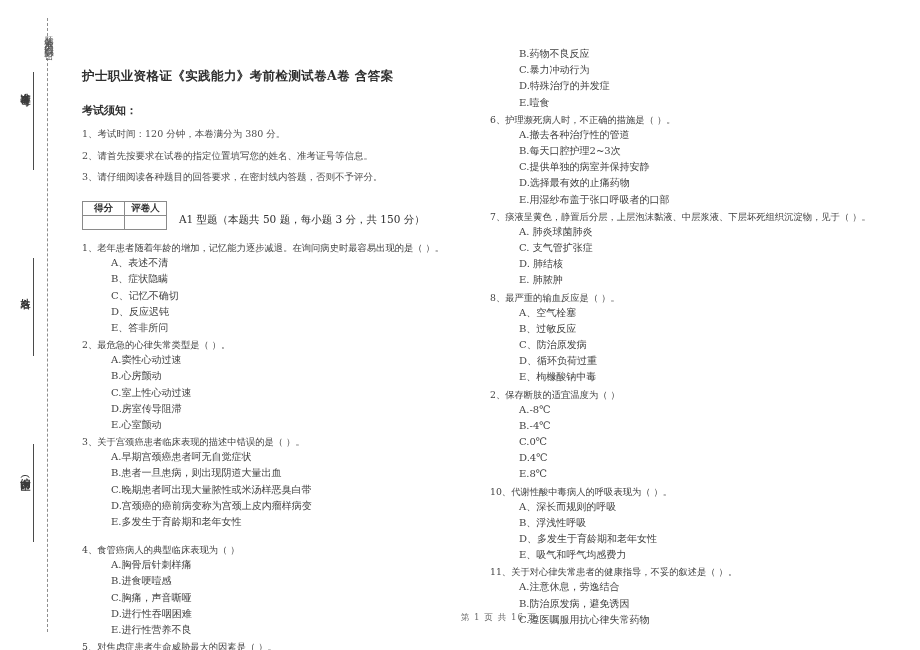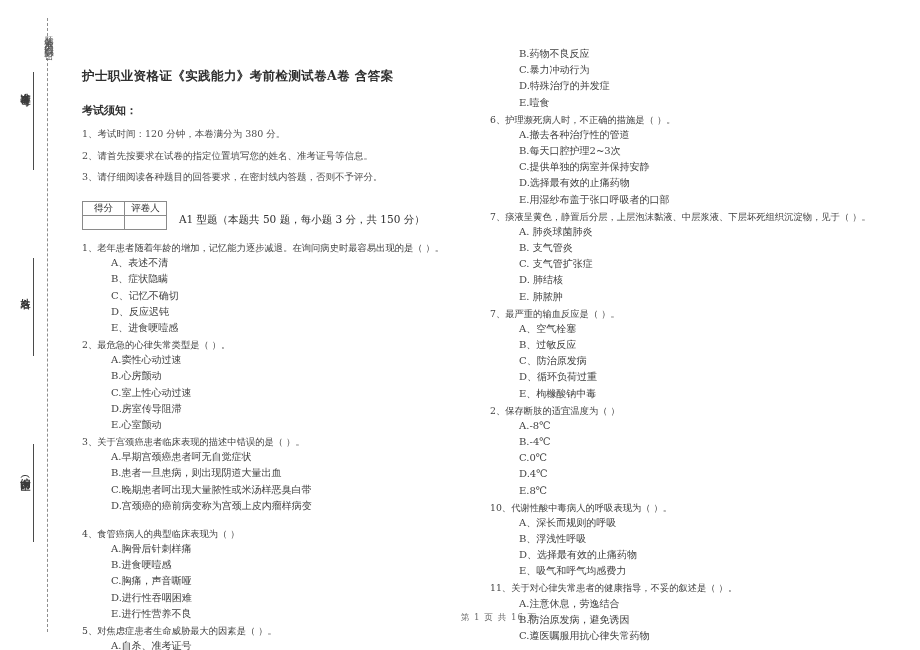--- a/index.html
+++ b/index.html
@@ -113,21 +113,21 @@
   }
   table.score-table td {
     border: 1px solid #8a8a8a;
     width: 37px;
     height: 13px;
     text-align: center;
     padding: 0 2px;
     color: #3a3a3a;
   }
   table.score-table td.hdr {
-    font-weight: normal;
+    font-weight: bold;
     color: #2f2f2f;
   }
   .section-title {
     font-size: 10.5px;
     font-weight: normal;
     color: #2f2f2f;
     margin-left: 12px;
     margin-top: 12px;
     white-space: nowrap;
   }
@@ -213,21 +213,21 @@
       <div class="section-title">A1 型题（本题共 50 题，每小题 3 分，共 150 分）</div>
     </div>
 
     <div class="q">
       <div class="q-stem">1、老年患者随着年龄的增加，记忆能力逐步减退。在询问病史时最容易出现的是（    ）。</div>
       <ul class="q-opts">
         <li>A、表述不清</li>
         <li>B、症状隐瞒</li>
         <li>C、记忆不确切</li>
         <li>D、反应迟钝</li>
-        <li>E、进食哽噎感</li>
+        <li>E、答非所问</li>
       </ul>
     </div>
 
     <div class="q">
       <div class="q-stem">2、最危急的心律失常类型是（    ）。</div>
       <ul class="q-opts">
         <li>A.窦性心动过速</li>
         <li>B.心房颤动</li>
         <li>C.室上性心动过速</li>
         <li>D.房室传导阻滞</li>
@@ -235,20 +235,21 @@
       </ul>
     </div>
 
     <div class="q">
       <div class="q-stem">3、关于宫颈癌患者临床表现的描述中错误的是（    ）。</div>
       <ul class="q-opts">
         <li>A.早期宫颈癌患者呵无自觉症状</li>
         <li>B.患者一旦患病，则出现阴道大量出血</li>
         <li>C.晚期患者呵出现大量脓性或米汤样恶臭白带</li>
         <li>D.宫颈癌的癌前病变称为宫颈上皮内瘤样病变</li>
+        <li>E.多发生于育龄期和老年女性</li>
       </ul>
     </div>
 
     <div class="spacer-gap"></div>
 
     <div class="q">
       <div class="q-stem">4、食管癌病人的典型临床表现为（    ）</div>
       <ul class="q-opts">
         <li>A.胸骨后针刺样痛</li>
         <li>B.进食哽噎感</li>
@@ -288,29 +289,28 @@
         <li>C.提供单独的病室并保持安静</li>
         <li>D.选择最有效的止痛药物</li>
         <li>E.用湿纱布盖于张口呼吸者的口部</li>
       </ul>
     </div>
 
     <div class="q">
       <div class="q-stem">7、痰液呈黄色，静置后分层，上层泡沫黏液、中层浆液、下层坏死组织沉淀物，见于（    ）。</div>
       <ul class="q-opts">
         <li>A. 肺炎球菌肺炎</li>
-        <li>B. 支气管炎</li>
         <li>C. 支气管扩张症</li>
         <li>D. 肺结核</li>
         <li>E. 肺脓肿</li>
       </ul>
     </div>
 
     <div class="q">
-      <div class="q-stem">7、最严重的输血反应是（    ）。</div>
+      <div class="q-stem">8、最严重的输血反应是（    ）。</div>
       <ul class="q-opts">
         <li>A、空气栓塞</li>
         <li>B、过敏反应</li>
         <li>C、防治原发病</li>
         <li>D、循环负荷过重</li>
         <li>E、枸橼酸钠中毒</li>
       </ul>
     </div>
 
     <div class="q">
@@ -322,21 +322,21 @@
         <li>D.4℃</li>
         <li>E.8℃</li>
       </ul>
     </div>
 
     <div class="q">
       <div class="q-stem">10、代谢性酸中毒病人的呼吸表现为（    ）。</div>
       <ul class="q-opts">
         <li>A、深长而规则的呼吸</li>
         <li>B、浮浅性呼吸</li>
-        <li>D、选择最有效的止痛药物</li>
+        <li>D、多发生于育龄期和老年女性</li>
         <li>E、吸气和呼气均感费力</li>
       </ul>
     </div>
 
     <div class="q">
       <div class="q-stem">11、关于对心律失常患者的健康指导，不妥的叙述是（    ）。</div>
       <ul class="q-opts">
         <li>A.注意休息，劳逸结合</li>
         <li>B.防治原发病，避免诱因</li>
         <li>C.遵医嘱服用抗心律失常药物</li>

